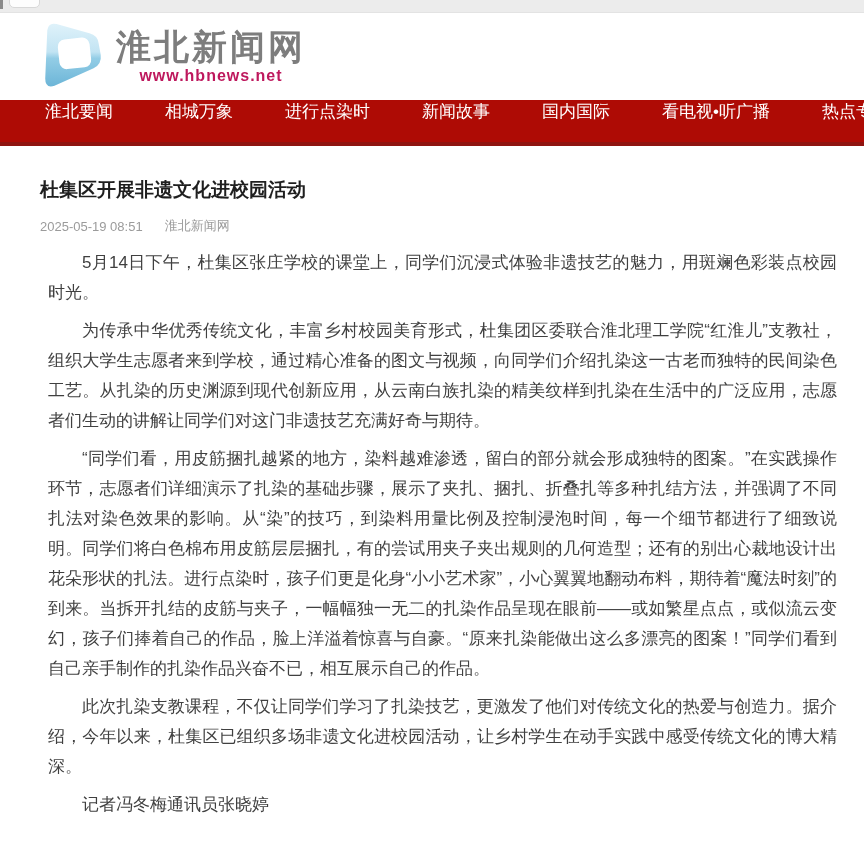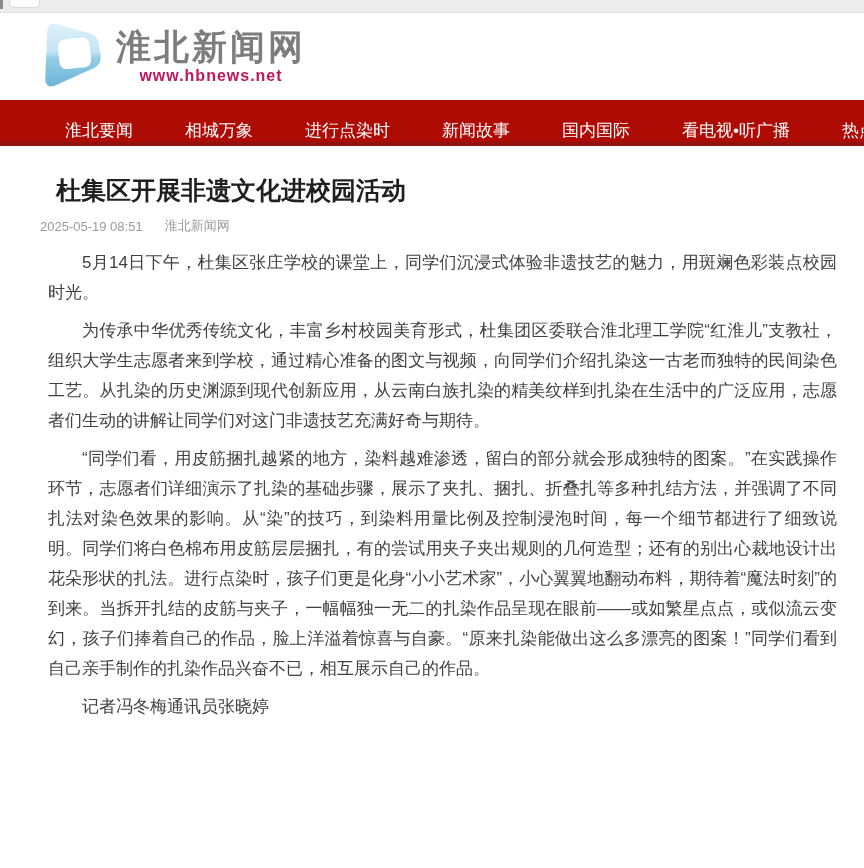--- a/index.html
+++ b/index.html
@@ -29,28 +29,28 @@
   .logo-text{margin-left:12px;display:flex;flex-direction:column;align-items:center;}
   .site-name{
     font-size:35px;font-weight:bold;color:#7d7d7d;letter-spacing:3px;line-height:1.1;
   }
   .site-url{
     font-size:16px;font-weight:bold;color:#be185d;letter-spacing:1px;margin-top:0;
   }
   
   .nav{
     height:46px;background:var(--nav-red);border-bottom:4px solid var(--nav-red-dark);
-    display:flex;align-items:flex-end;gap:52px;padding-left:65px;
+    display:flex;align-items:flex-start;gap:52px;padding-left:45px;
     white-space:nowrap;overflow:hidden;
   }
   .nav-item{color:#fff;font-size:17px;cursor:pointer;flex:0 0 auto;}
   
   .article{padding:0 19px 0 40px;}
   .article-title{
-    font-size:25px;font-weight:bold;color:#1f1f1f;margin:29px 16px 0;line-height:30px;
+    font-size:19px;font-weight:bold;color:#1f1f1f;margin:29px 0 0;line-height:30px;
   }
   .article-meta{
     margin-top:12px;font-size:13px;color:#9b9b9b;display:flex;gap:22px;align-items:center;
   }
   .article-body{
     margin-top:13px;font-size:17px;line-height:30px;color:var(--text-main);text-align:justify;
   }
   .article-body p{margin:8px;text-indent:2em;}
 </style>
 </head>
@@ -106,16 +106,17 @@
     <span>淮北新闻网</span>
   </div>
   <div class="article-body">
 
       <p>5月14日下午，杜集区张庄学校的课堂上，同学们沉浸式体验非遗技艺的魅力，用斑斓色彩装点校园时光。</p>
 
       <p>为传承中华优秀传统文化，丰富乡村校园美育形式，杜集团区委联合淮北理工学院“红淮儿”支教社，组织大学生志愿者来到学校，通过精心准备的图文与视频，向同学们介绍扎染这一古老而独特的民间染色工艺。从扎染的历史渊源到现代创新应用，从云南白族扎染的精美纹样到扎染在生活中的广泛应用，志愿者们生动的讲解让同学们对这门非遗技艺充满好奇与期待。</p>
 
       <p>“同学们看，用皮筋捆扎越紧的地方，染料越难渗透，留白的部分就会形成独特的图案。”在实践操作环节，志愿者们详细演示了扎染的基础步骤，展示了夹扎、捆扎、折叠扎等多种扎结方法，并强调了不同扎法对染色效果的影响。从“染”的技巧，到染料用量比例及控制浸泡时间，每一个细节都进行了细致说明。同学们将白色棉布用皮筋层层捆扎，有的尝试用夹子夹出规则的几何造型；还有的别出心裁地设计出花朵形状的扎法。进行点染时，孩子们更是化身“小小艺术家”，小心翼翼地翻动布料，期待着“魔法时刻”的到来。当拆开扎结的皮筋与夹子，一幅幅独一无二的扎染作品呈现在眼前——或如繁星点点，或似流云变幻，孩子们捧着自己的作品，脸上洋溢着惊喜与自豪。“原来扎染能做出这么多漂亮的图案！”同学们看到自己亲手制作的扎染作品兴奋不已，相互展示自己的作品。</p>
 
+      <p>此次扎染支教课程，不仅让同学们学习了扎染技艺，更激发了他们对传统文化的热爱与创造力。据介绍，今年以来，杜集区已组织多场非遗文化进校园活动，让乡村学生在动手实践中感受传统文化的博大精深。</p>
 
       <p>记者冯冬梅通讯员张晓婷</p>
     </div>
 </div>
 
 </body></html>

